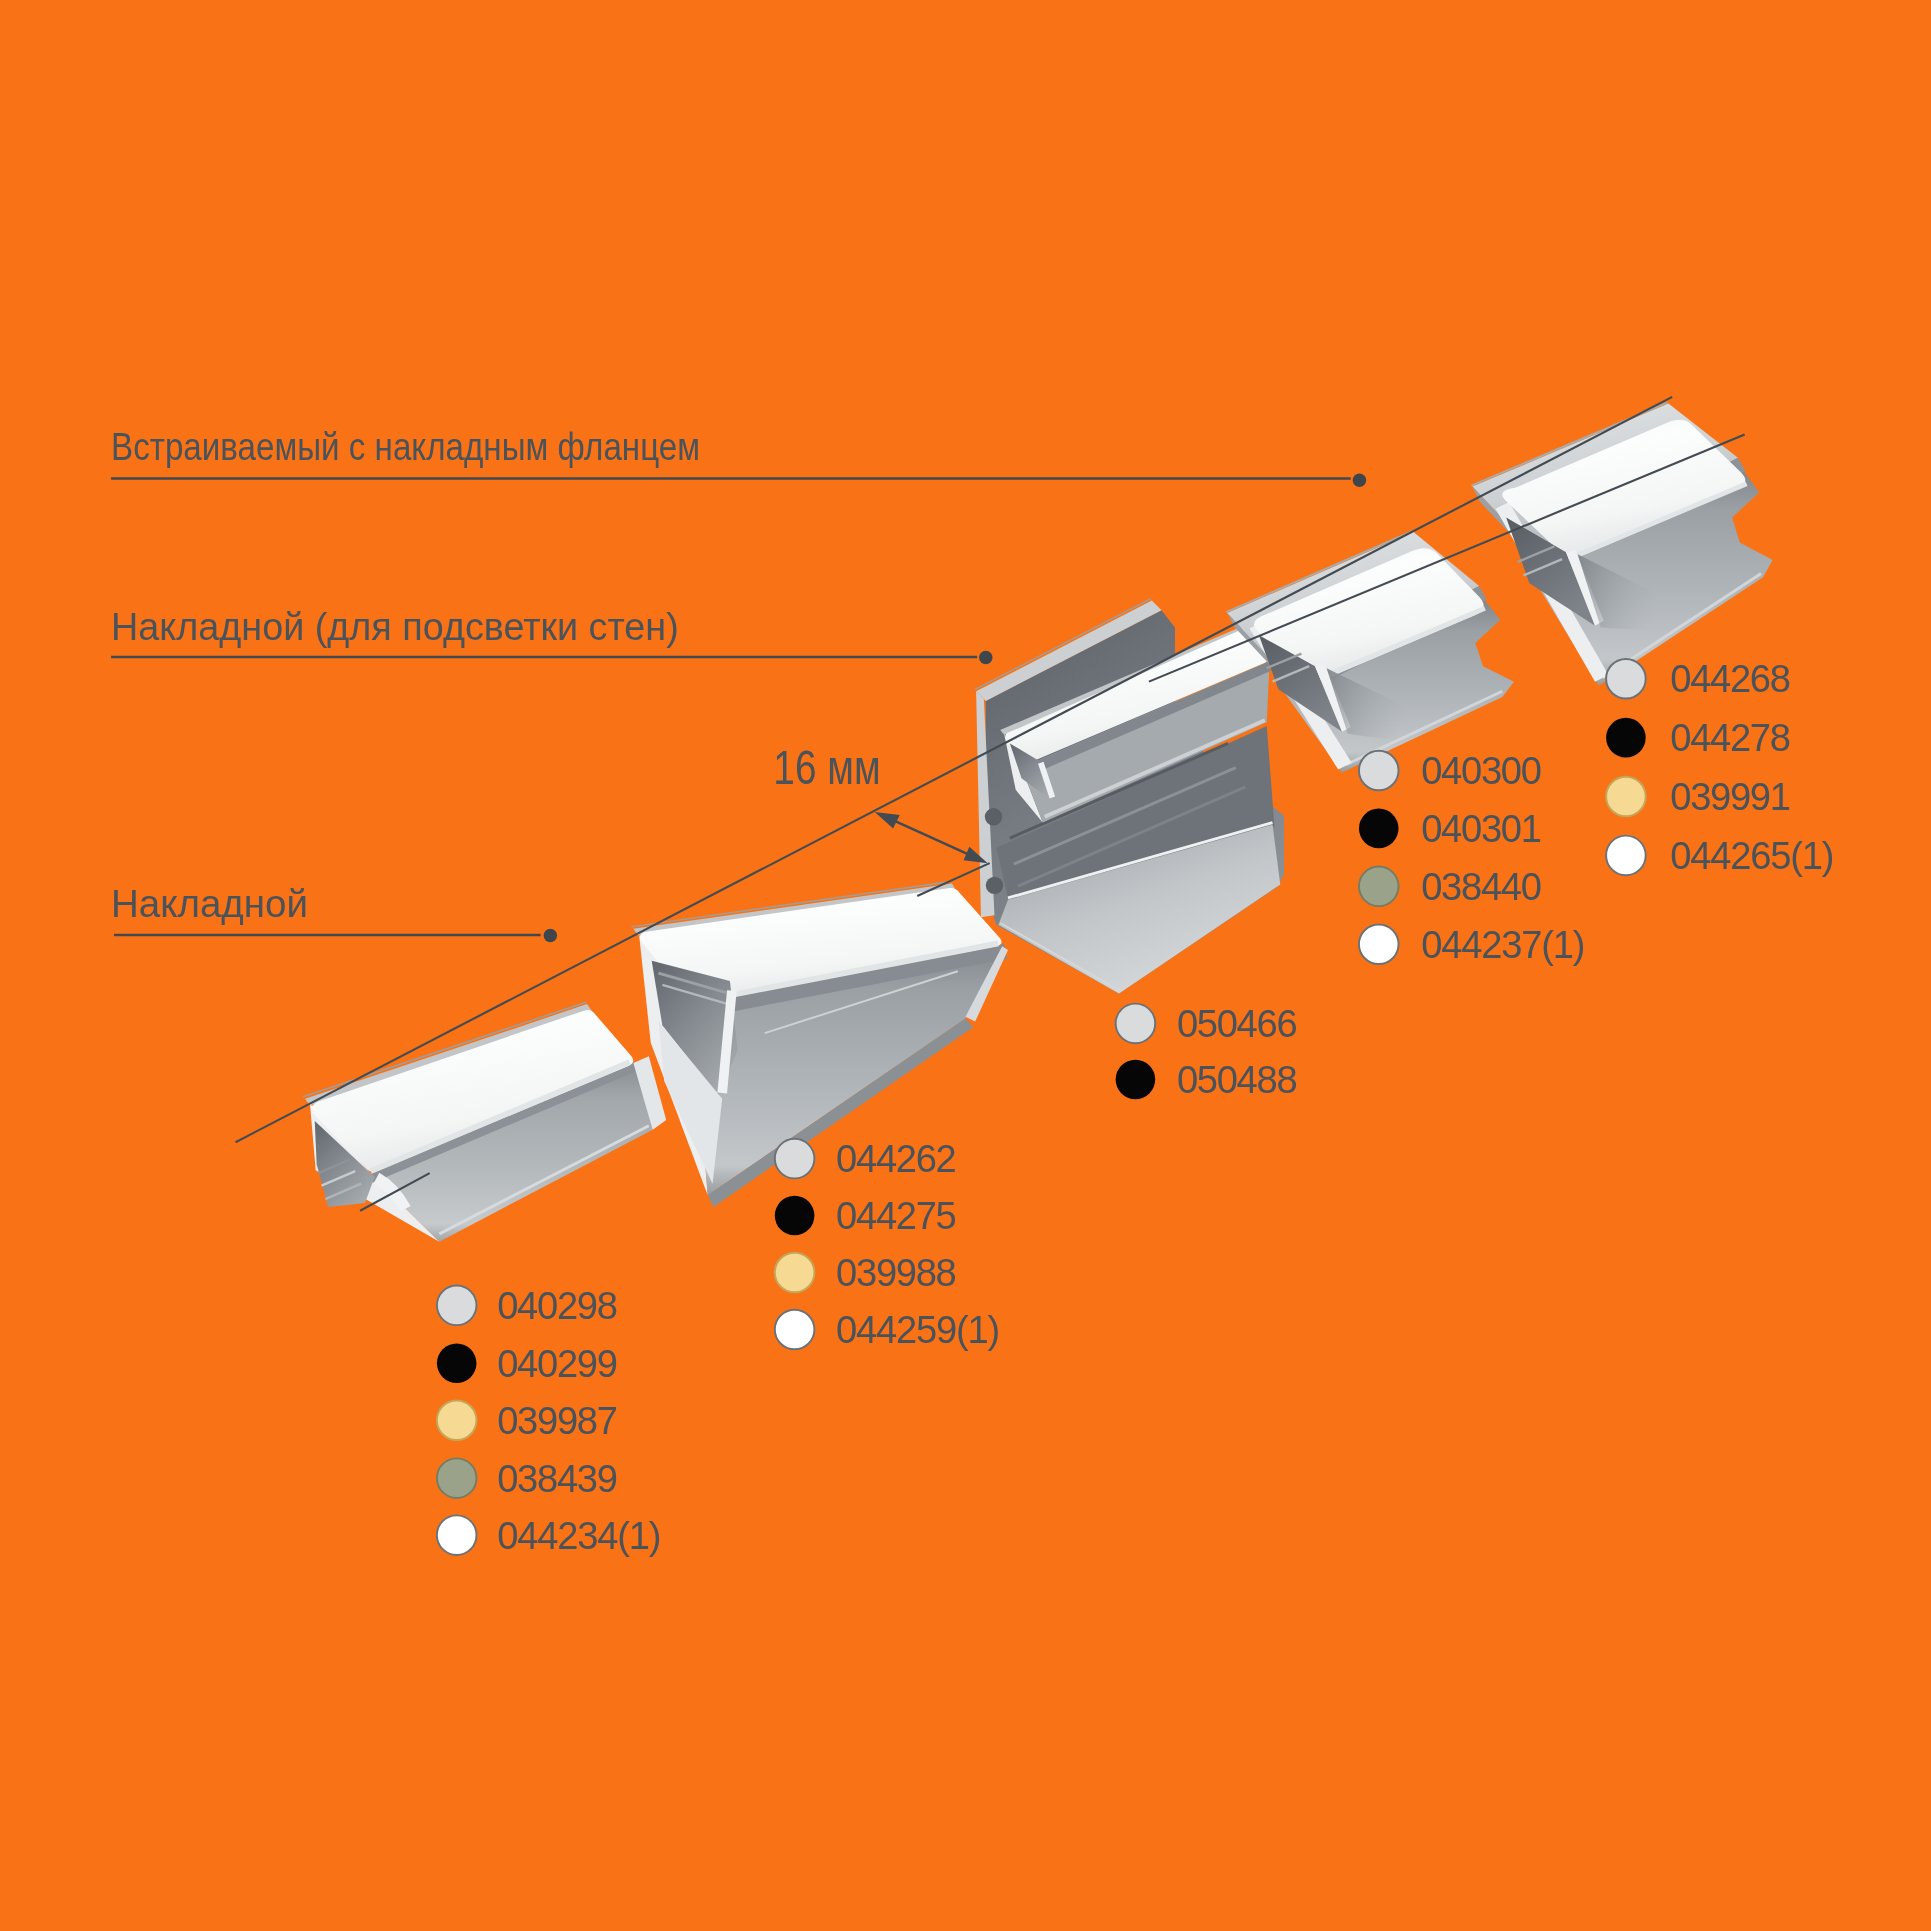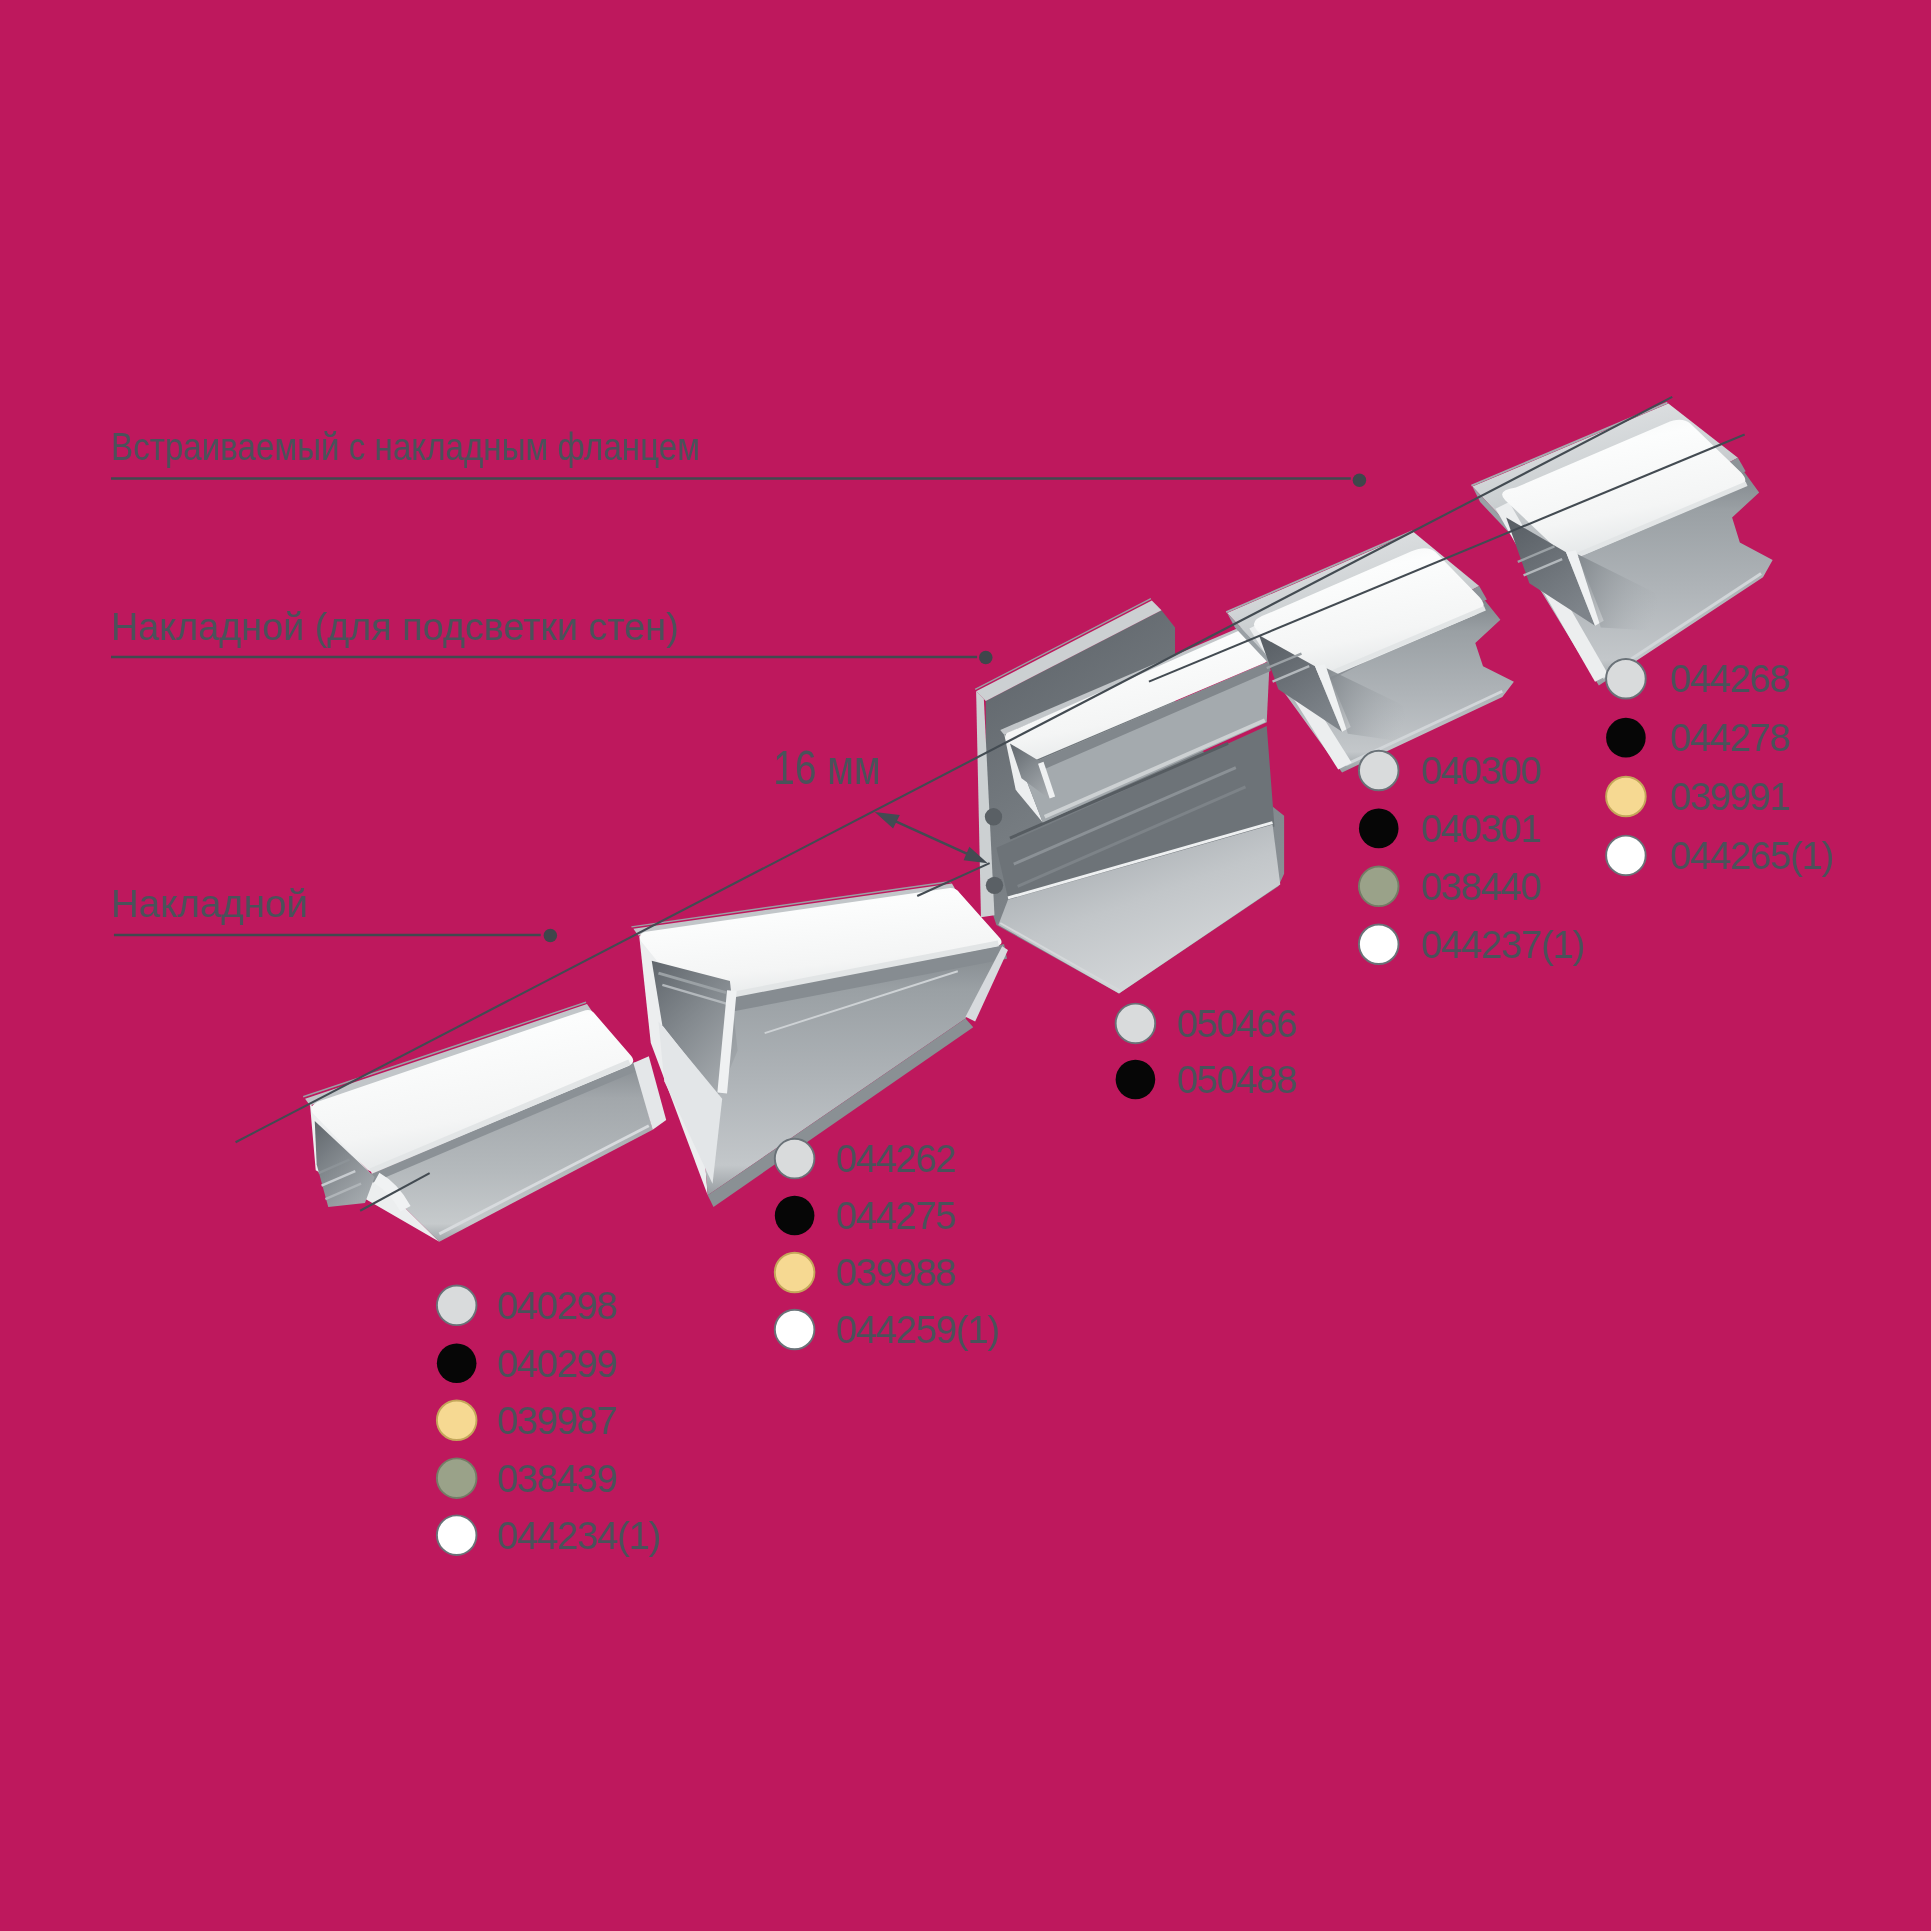--- a/index.html
+++ b/index.html
@@ -1,16 +1,16 @@
 <!DOCTYPE html>
 <html><head>
 <meta charset="utf-8">
 <style>
   html,body{margin:0;padding:0;background:#ffffff;}
-  #page{width:1931px;height:1931px;position:relative;background:#be185d;
+  #page{width:1931px;height:1931px;position:relative;background:#f97316;
         font-family:"Liberation Sans", sans-serif;}
   svg{display:block}
   text{font-family:"Liberation Sans", sans-serif; fill:#4a525a;}
 </style>
 </head>
 <body>
 <div id="page">
 <svg width="1931" height="1931" viewBox="0 0 2000 2000">
 <defs>
   <linearGradient id="side1" x1="0" y1="0" x2="0" y2="1">

